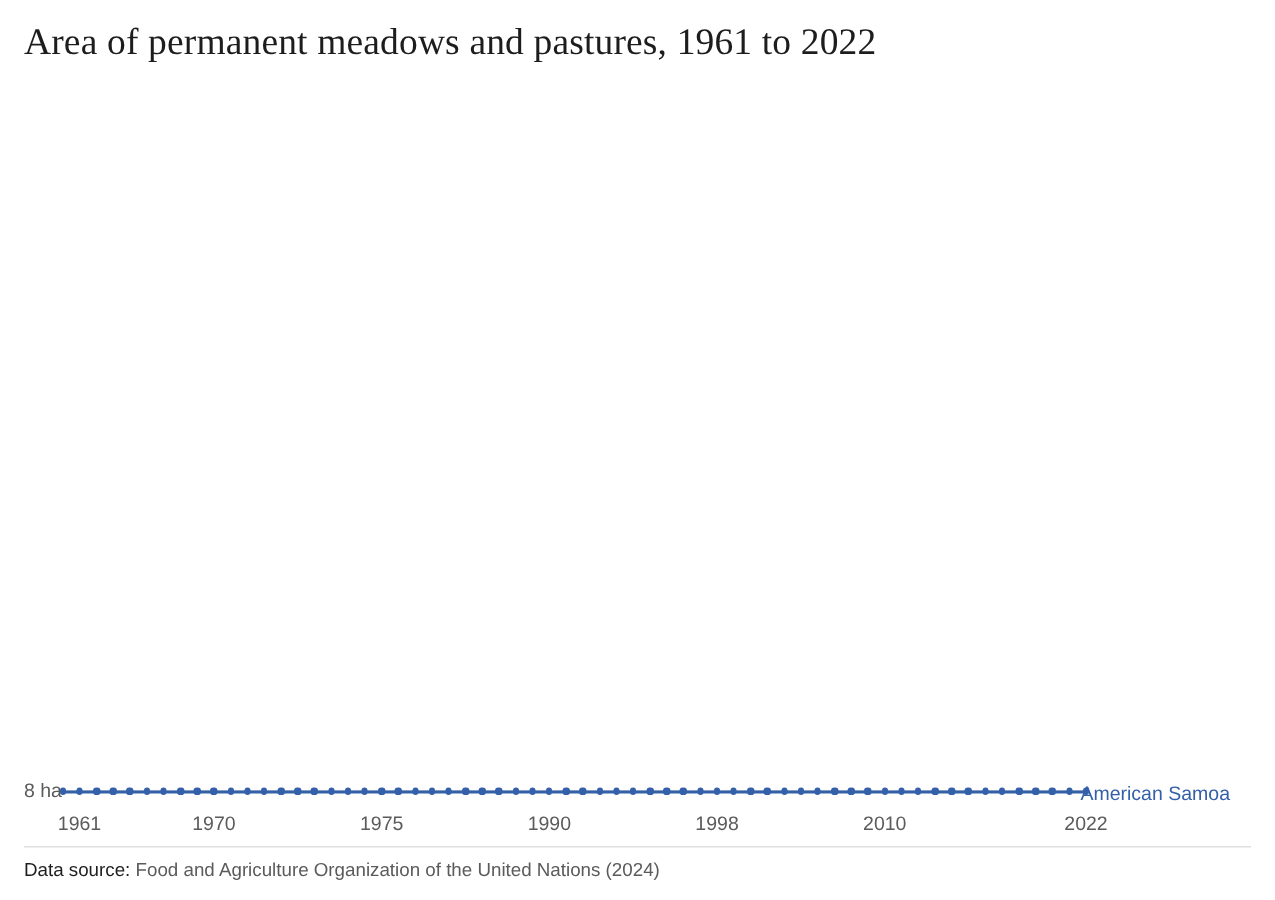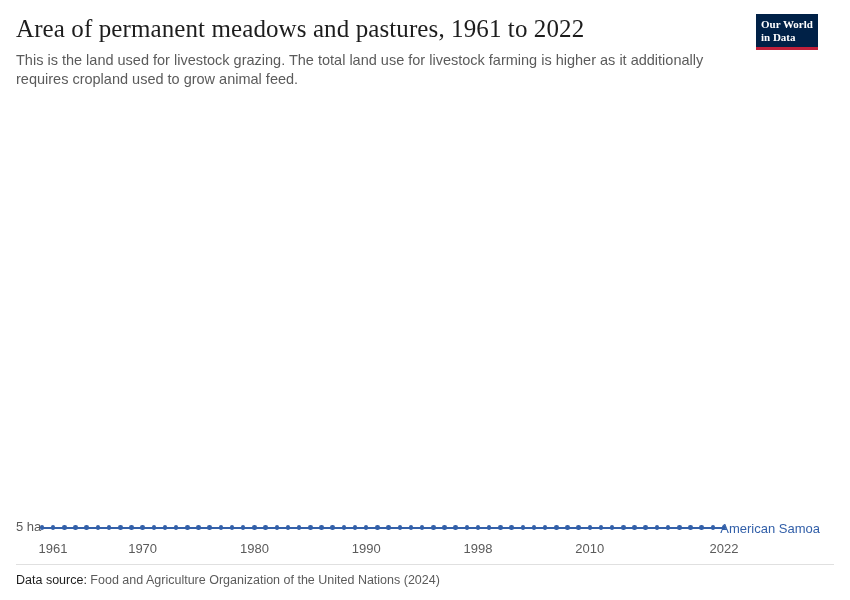--- a/index.html
+++ b/index.html
@@ -163,29 +163,24 @@
     padding: 0 2px;
   }
 </style>
 </head>
 <body>
 
 <div class="page">
 
   <div class="header">
     <h1 class="chart-title">Area of permanent meadows and pastures, 1961 to 2022</h1>
-    <p class="chart-subtitle">This is the land used for livestock grazing. The total land use for livestock farming is higher as it additionally requires cropland used to grow animal feed.</p>
-    <div class="owid-logo">
-      <span>Our World</span>
-      <span>in Data</span>
-    </div>
   </div>
 
   <div class="plot">
-    <div class="axis-zero-label">5 ha</div>
+    <div class="axis-zero-label">8 ha</div>
     <div class="axis-line"></div>
     <div class="series-line"></div>
     <div class="series-points" id="series-points">
         <div class="pt" style="left: 0%; margin-left: -2.25px;"></div>
         <div class="pt" style="left: 1.63934%; margin-left: -2.25px;"></div>
         <div class="pt" style="left: 3.27869%; margin-left: -2.25px;"></div>
         <div class="pt" style="left: 4.91803%; margin-left: -2.25px;"></div>
         <div class="pt" style="left: 6.55738%; margin-left: -2.25px;"></div>
         <div class="pt" style="left: 8.19672%; margin-left: -2.25px;"></div>
         <div class="pt" style="left: 9.83607%; margin-left: -2.25px;"></div>
@@ -242,21 +237,21 @@
         <div class="pt" style="left: 93.4426%; margin-left: -2.25px;"></div>
         <div class="pt" style="left: 95.082%; margin-left: -2.25px;"></div>
         <div class="pt" style="left: 96.7213%; margin-left: -2.25px;"></div>
         <div class="pt" style="left: 98.3607%; margin-left: -2.25px;"></div>
         <div class="pt" style="left: 100%; margin-left: -2.25px;"></div>
       </div>
     <div class="series-label">American Samoa</div>
     <div class="x-ticks" id="x-ticks">
         <div class="tick" style="left: 0%; margin-left: 11px;">1961</div>
         <div class="tick" style="left: 14.7541%;">1970</div>
-        <div class="tick" style="left: 31.1475%;">1980</div>
+        <div class="tick" style="left: 31.1475%;">1975</div>
         <div class="tick" style="left: 47.541%;">1990</div>
         <div class="tick" style="left: 63.9344%;">1998</div>
         <div class="tick" style="left: 80.3279%;">2010</div>
         <div class="tick" style="left: 100%;">2022</div>
       </div>
   </div>
 
   <div class="footer">
     <div class="footer-left">
       <strong>Data source:</strong>

